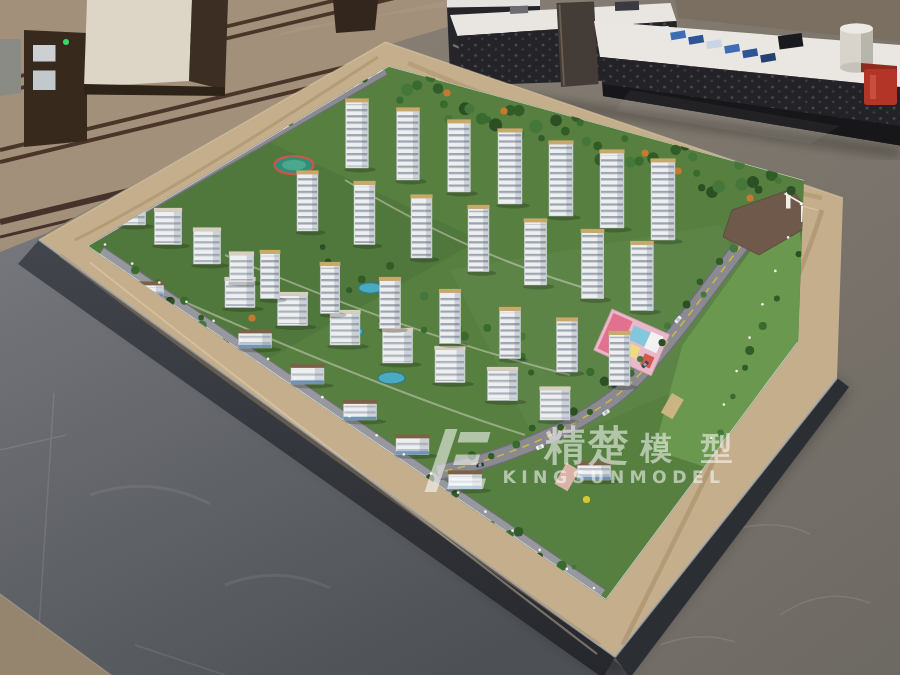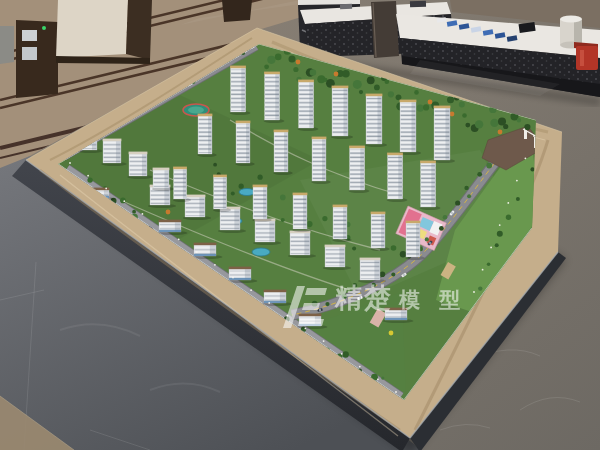--- a/index.html
+++ b/index.html
@@ -4,21 +4,21 @@
 <style>
   html,body{margin:0;padding:0;background:#222;}
   #app{position:relative;width:600px;height:450px;overflow:hidden;
        font-family:"DejaVu Sans","Liberation Sans",sans-serif;background:#7e756b;}
   #scene{position:absolute;left:0;top:0;display:block;}
   .watermark{position:absolute;left:278px;top:284px;display:flex;align-items:flex-start;
              gap:7px;color:rgba(255,255,255,0.55);pointer-events:none;user-select:none;}
   .wm-logo{width:50px;height:46px;opacity:.55;flex:0 0 auto;}
   .wm-text{display:flex;flex-direction:column;line-height:1;}
   .wm-row1{display:flex;align-items:baseline;white-space:nowrap;}
-  .wm-cn-big{font-size:27px;font-weight:bold;letter-spacing:2px;}
+  .wm-cn-big{font-size:27px;font-weight:bold;letter-spacing:2px;margin-left:28px;}
   .wm-cn-small{font-size:21px;font-weight:bold;letter-spacing:6px;margin-left:6px;}
   .wm-en{font-size:11.5px;font-weight:bold;letter-spacing:3.6px;margin-top:2px;white-space:nowrap;}
 </style>
 </head>
 <body>
 
 <div id="app">
 <svg id="scene" width="600" height="450" viewBox="0 0 600 450">
   <defs>
     <pattern id="winpat" width="5" height="4.2" patternUnits="userSpaceOnUse">
@@ -685,15 +685,16 @@
     <path d="M19,2 L27,2 L13,44 L5,44 Z" fill="#ffffff"></path>
     <path d="M29,4 L49,4 L47,11 L27,11 Z" fill="#ffffff"></path>
     <path d="M26,19 L42,19 L40,26 L24,26 Z" fill="#ffffff"></path>
     <path d="M22,35 L46,35 L44,42 L20,42 Z" fill="#ffffff"></path>
   </svg>
   <div class="wm-text">
     <div class="wm-row1">
       <span class="wm-cn-big">精楚</span>
       <span class="wm-cn-small">模 型</span>
     </div>
+    <div class="wm-en">KINGSUNMODEL</div>
   </div>
 </div>
 </div>
 
 </body></html>

